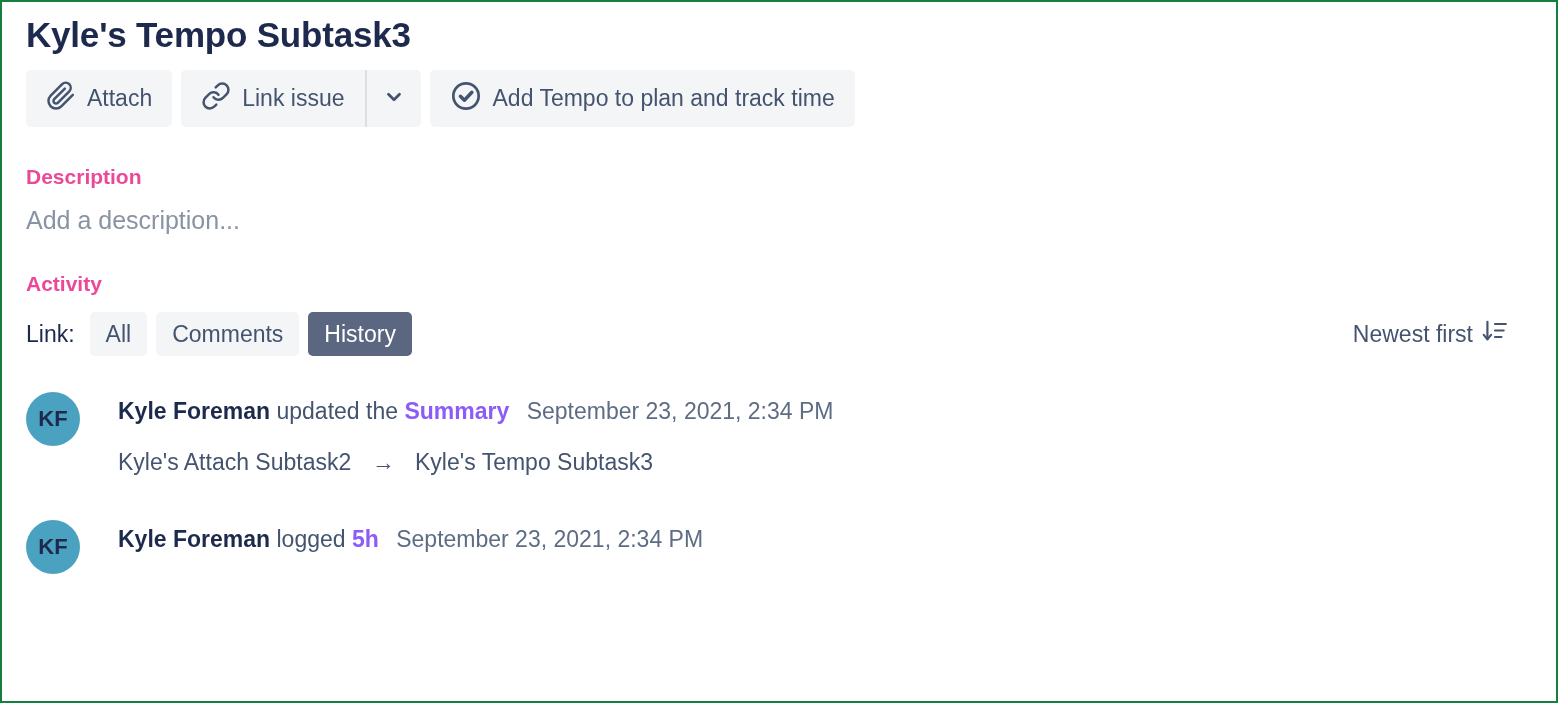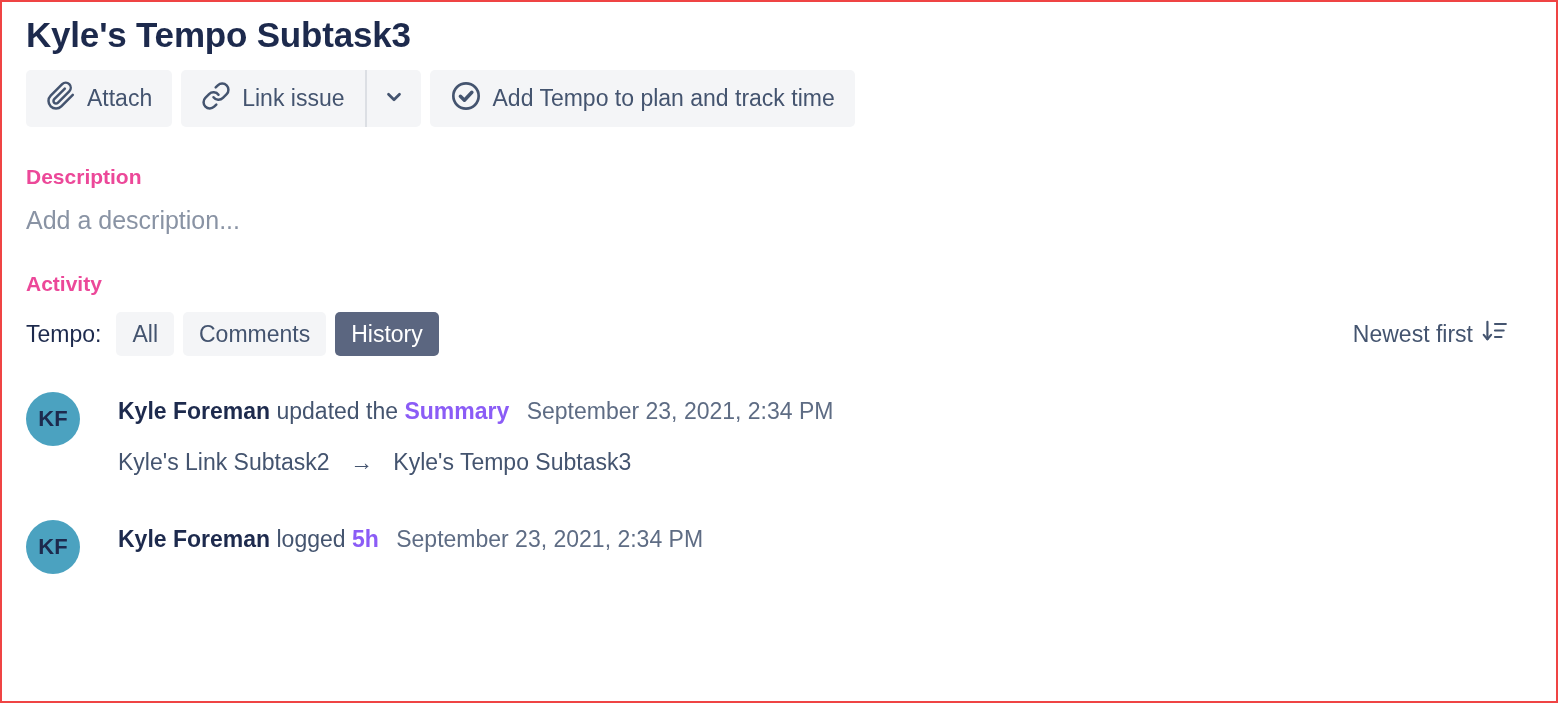--- a/index.html
+++ b/index.html
@@ -10,21 +10,21 @@
     background: #ffffff;
     font-family: "Liberation Sans", sans-serif;
     overflow: hidden;
   }
 
   #page {
     position: relative;
     width: 1558px;
     height: 703px;
     background: #ffffff;
-    border: 2px solid #ef4444;
+    border: 2px solid #15803d;
     padding: 0 24px;
   }
 
   
   .issue-title {
     font-size: 35px;
     font-weight: bold;
     color: #1d2a4d;
     letter-spacing: -0.2px;
     padding-top: 11px;
@@ -233,21 +233,21 @@
     </button>
 
   </div>
 
   <div class="section-heading desc-heading">Description</div>
   <div class="desc-placeholder">Add a description...</div>
 
   <div class="section-heading activity-heading">Activity</div>
 
   <div class="show-row">
-    <span class="show-label">Tempo:</span>
+    <span class="show-label">Link:</span>
 
     <button class="pill">All</button>
     <button class="pill">Comments</button>
     <button class="pill active">History</button>
 
     <div class="sort-control">
       <span>Newest first</span>
       <span class="ico">
         <svg width="26" height="26" viewBox="0 0 24 24" fill="none" stroke="#44546f" stroke-width="2" stroke-linecap="round" stroke-linejoin="round">
           <path d="M5 3.5v16"></path>
@@ -265,21 +265,21 @@
     <div class="feed-item">
       <div class="avatar">KF</div>
       <div class="feed-body">
         <div class="feed-line">
           <span class="who">Kyle Foreman</span>
           <span>updated the</span>
           <span class="field">Summary</span>
           <span class="stamp">September 23, 2021, 2:34 PM</span>
         </div>
         <div class="feed-change">
-          <span>Kyle's Link Subtask2</span>
+          <span>Kyle's Attach Subtask2</span>
           <span class="arrow">→</span>
           <span>Kyle's Tempo Subtask3</span>
         </div>
       </div>
     </div>
 
     <div class="feed-item">
       <div class="avatar">KF</div>
       <div class="feed-body">
         <div class="feed-line">

